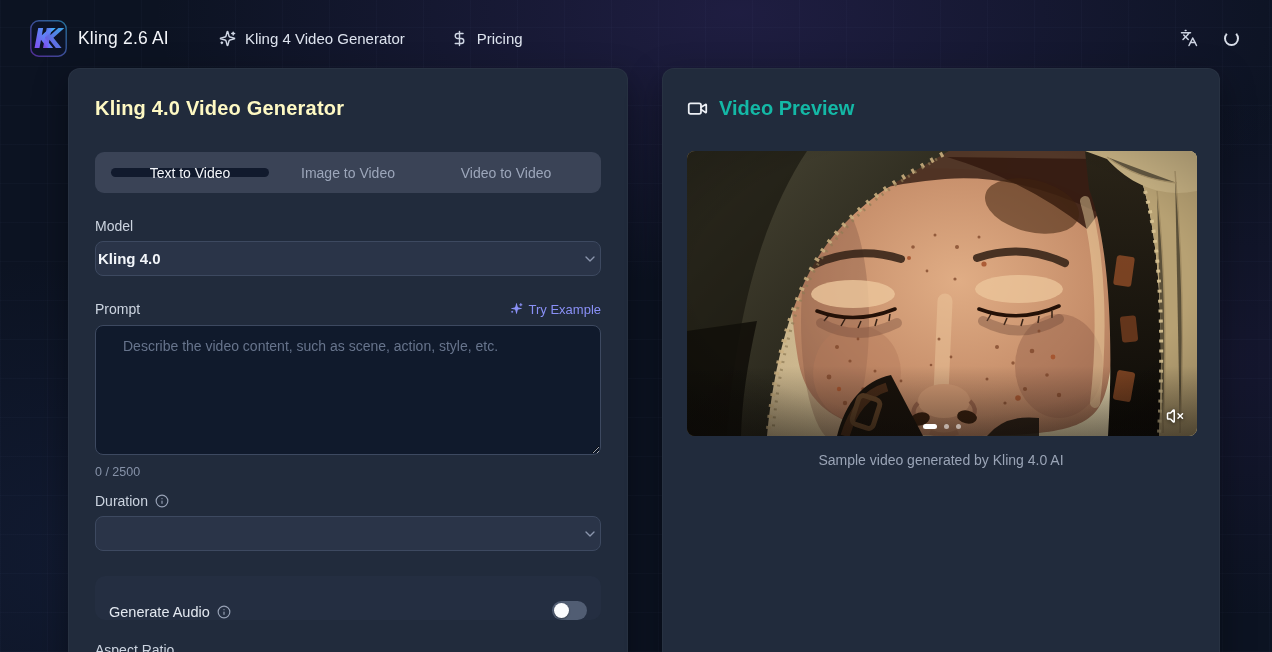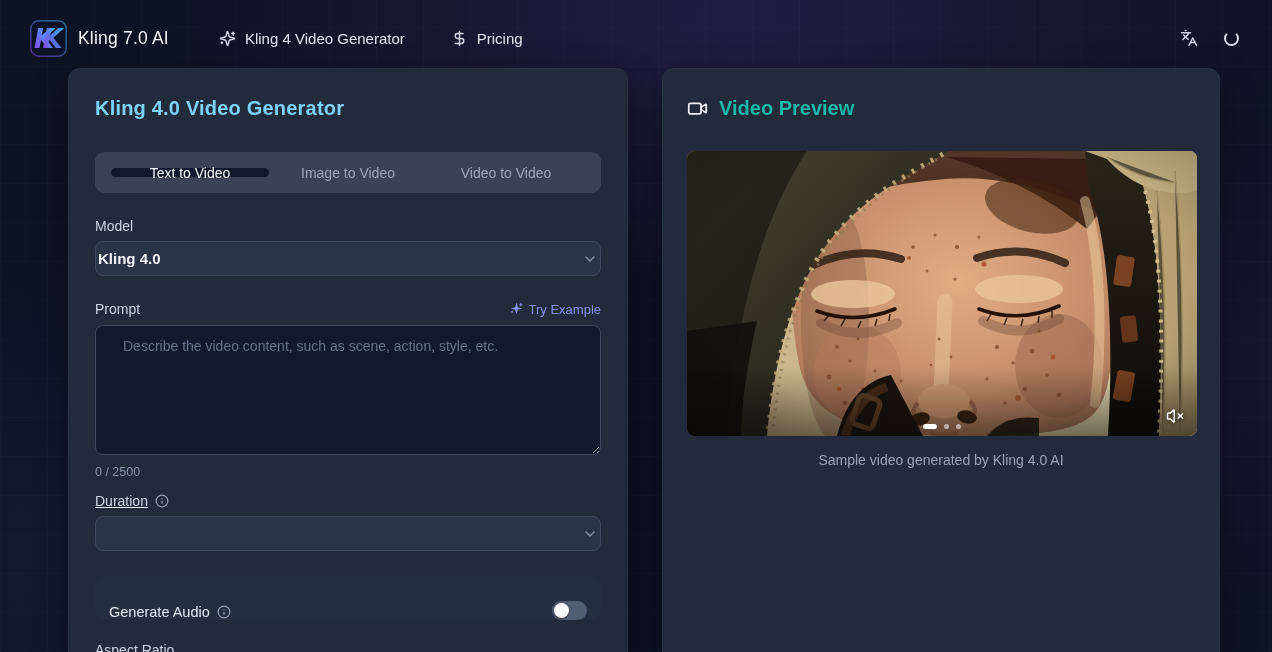--- a/index.html
+++ b/index.html
@@ -35,21 +35,21 @@
   .spinner { width:15px; height:15px; border-radius:50%;
     border:2px solid rgba(235,240,250,.92); border-top-color:transparent; }
 
   
   .card { position:absolute; top:68px; height:640px; border-radius:12px;
     background:#212b3c; box-shadow:0 12px 34px rgba(0,0,0,.38);
     border:1px solid rgba(255,255,255,.035); }
   .card-generator { left:68px; width:560px; padding:26px; }
   .card-preview   { left:662px; width:558px; padding:24px; }
 
-  .gen-title { font-size:20px; font-weight:bold; color:#7dd3fc; margin-top:2px; letter-spacing:.2px; }
+  .gen-title { font-size:20px; font-weight:bold; color:#fef9c3; margin-top:2px; letter-spacing:.2px; }
 
   .tabbar { margin-top:32px; background:#3a4356; border-radius:9px; padding:16px;
     display:flex; height:41px; }
   .tab { flex:1; display:flex; align-items:center; justify-content:center;
     font-size:14px; color:#9ca6ba; border-radius:7px; cursor:pointer; }
   .tab.active { background:#111a2d; color:#f4f6fa; }
 
   .field-label { font-size:14px; color:#ccd4e0; display:flex; align-items:center; gap:7px; }
   .mt-model { margin-top:25px; }
   .select { margin-top:7px; height:35px; background:#2a3448; border:1px solid #3d4960;
@@ -62,21 +62,21 @@
   .label-row { display:flex; align-items:center; justify-content:space-between; }
   .try-example { display:flex; align-items:flex-start; gap:6px; color:#8a90f6;
     font-size:13px; cursor:pointer; text-decoration:none; }
   .prompt-area { margin-top:8px; width:100%; height:130px; background:#101a2c;
     border:1px solid #3d4960; border-radius:8px; padding:10px 27px;
     font-family:"Liberation Sans","DejaVu Sans",sans-serif; font-size:14px; line-height:1.45;
     color:#dfe5ee; resize:both; }
   .prompt-area::placeholder { color:#67748c; }
   .counter { margin-top:6px; font-size:12.5px; color:#8692a8; }
 
-  .mt-duration { margin-top:14px;text-decoration:underline; }
+  .mt-duration { margin-top:14px; }
   .info-ic { color:#98a2b6; display:flex; }
 
   .audio-row { margin-top:25px; height:44px; background:#242e41; border-radius:10px;
     display:flex; align-items:flex-end; justify-content:space-between; padding:0 14px; }
   .audio-label { display:flex; align-items:center; gap:7px; font-size:14.5px; color:#e3e8f0; }
   .toggle { width:35px; height:19px; background:#515d73; border-radius:10px;
     position:relative; cursor:pointer; flex:none; }
   .toggle .knob { position:absolute; left:2px; top:2px; width:15px; height:15px;
     background:#fbfcfe; border-radius:50%; box-shadow:0 1px 2px rgba(0,0,0,.35); }
 
@@ -108,21 +108,21 @@
           <linearGradient id="klg" x1="0" y1="1" x2="1" y2="0">
             <stop offset="0" stop-color="#8b3ff2"></stop>
               <stop offset="1" stop-color="#38bdf8"></stop>
           </linearGradient>
         </defs>
         <rect x="0.8" y="0.8" width="35.4" height="35.4" rx="8" fill="#0c1326" stroke="url(#klg)" stroke-opacity=".55" stroke-width="1.4"></rect>
         <text x="4" y="28" font-family="DejaVu Sans, sans-serif" font-weight="bold" font-style="italic" font-size="26" fill="url(#klg)">K</text>
         <text x="12.5" y="28" font-family="DejaVu Sans, sans-serif" font-weight="bold" font-style="italic" font-size="26" fill="url(#klg)" opacity=".92">K</text>
       </svg>
     </span>
-    <span class="brand-name">Kling 7.0 AI</span>
+    <span class="brand-name">Kling 2.6 AI</span>
   </div>
 
   <nav class="nav-links">
     <a class="nav-link">
       <svg width="17" height="17" viewBox="0 0 24 24" fill="none" stroke="currentColor" stroke-width="2" stroke-linecap="round" stroke-linejoin="round">
         <path d="M9.937 15.5A2 2 0 0 0 8.5 14.063l-6.135-1.582a.5.5 0 0 1 0-.962L8.5 9.936A2 2 0 0 0 9.937 8.5l1.582-6.135a.5.5 0 0 1 .963 0L14.063 8.5A2 2 0 0 0 15.5 9.937l6.135 1.581a.5.5 0 0 1 0 .964L15.5 14.063a2 2 0 0 0-1.437 1.437l-1.582 6.135a.5.5 0 0 1-.963 0z"></path>
         <path d="M20 3v4"></path>
           <path d="M22 5h-4"></path>
           <path d="M4 17v2"></path>
           <path d="M5 18H3"></path>

